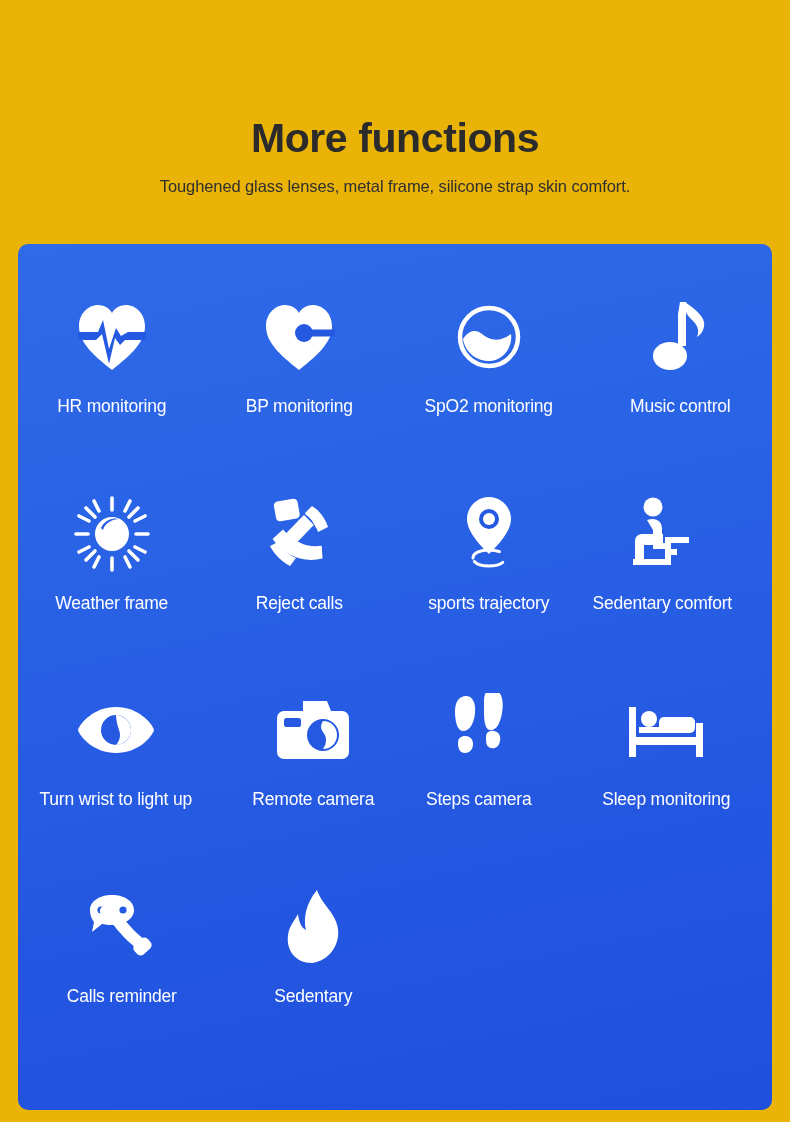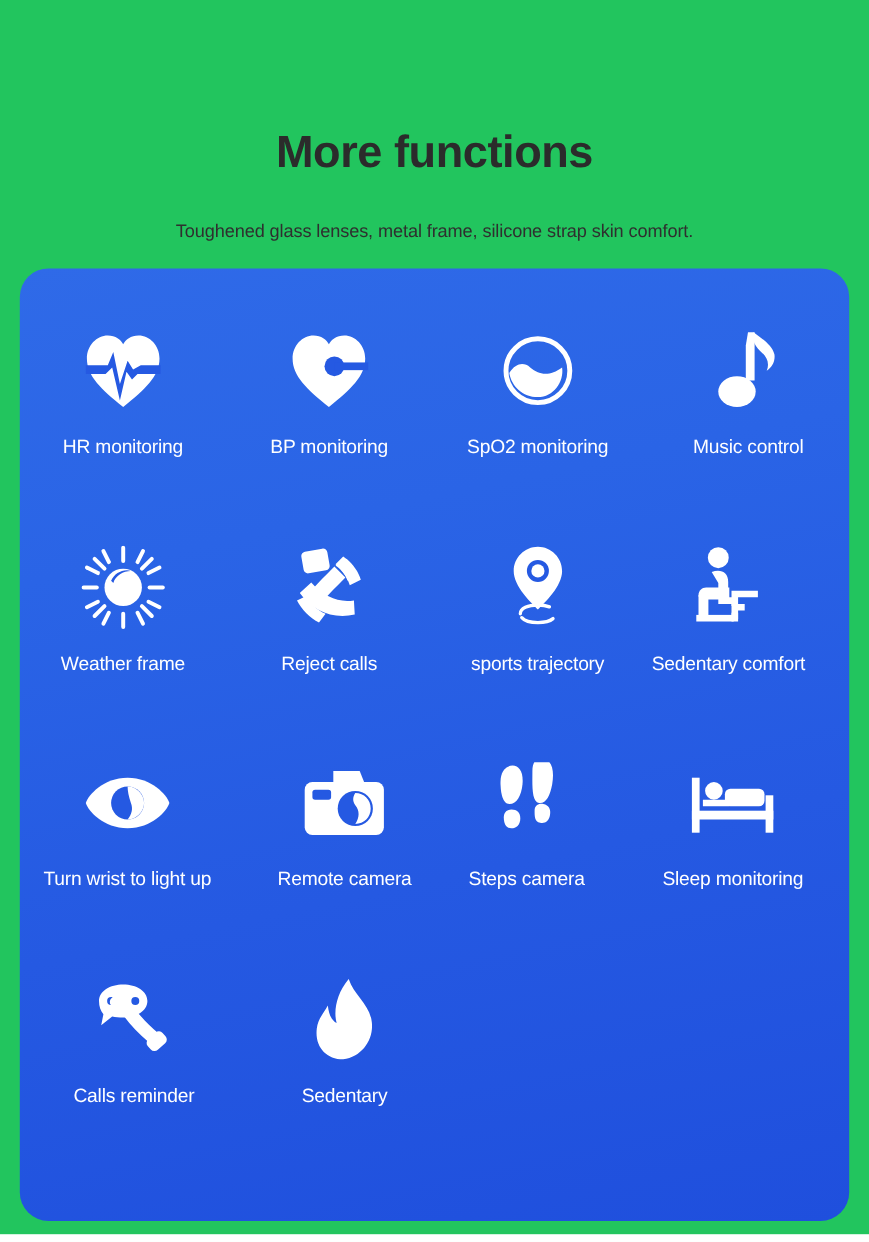--- a/index.html
+++ b/index.html
@@ -7,51 +7,51 @@
     width: 790px;
     height: 1129px;
     background: #ffffff;
     font-family: "Liberation Sans", sans-serif;
     overflow: hidden;
   }
   .page {
     position: relative;
     width: 790px;
     height: 1122px;
-    background: #22c55e;
+    background: #eab308;
   }
 
   
   .header {
     padding-top: 116px;
     text-align: center;
   }
   .page-title {
     font-size: 41px;
     font-weight: bold;
     color: #2b2b2b;
     letter-spacing: -0.4px;
     line-height: 1.1;
   }
   .page-subtitle {
-    margin-top: 40px;
+    margin-top: 16px;
     font-size: 16.5px;
     color: #2f2f2f;
     font-weight: normal;
     letter-spacing: -0.1px;
   }
 
   
   .panel {
     position: absolute;
     left: 18px;
     top: 244px;
     width: 754px;
     height: 866px;
-    border-radius: 26px;
+    border-radius: 10px;
     background: linear-gradient(168deg, #2f6ae8 0%, #2a64e6 28%, #2559e2 62%, #1f4fdd 100%);
     overflow: hidden;
   }
 
   .grid {
     position: absolute;
     left: 0;
     top: 0;
     width: 754px;
     height: 866px;

